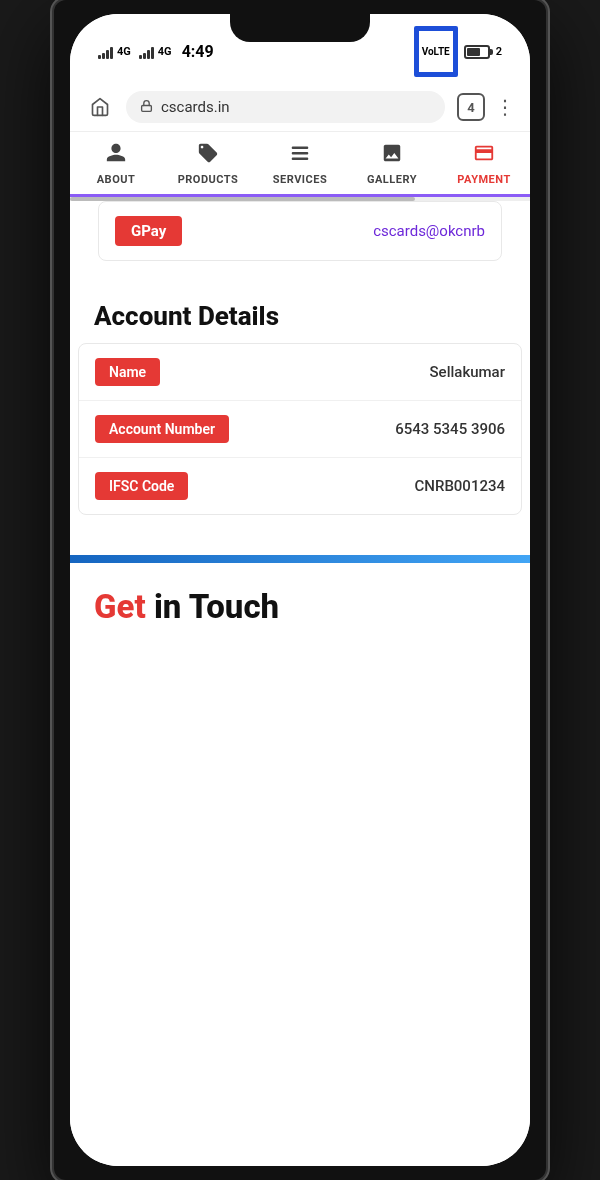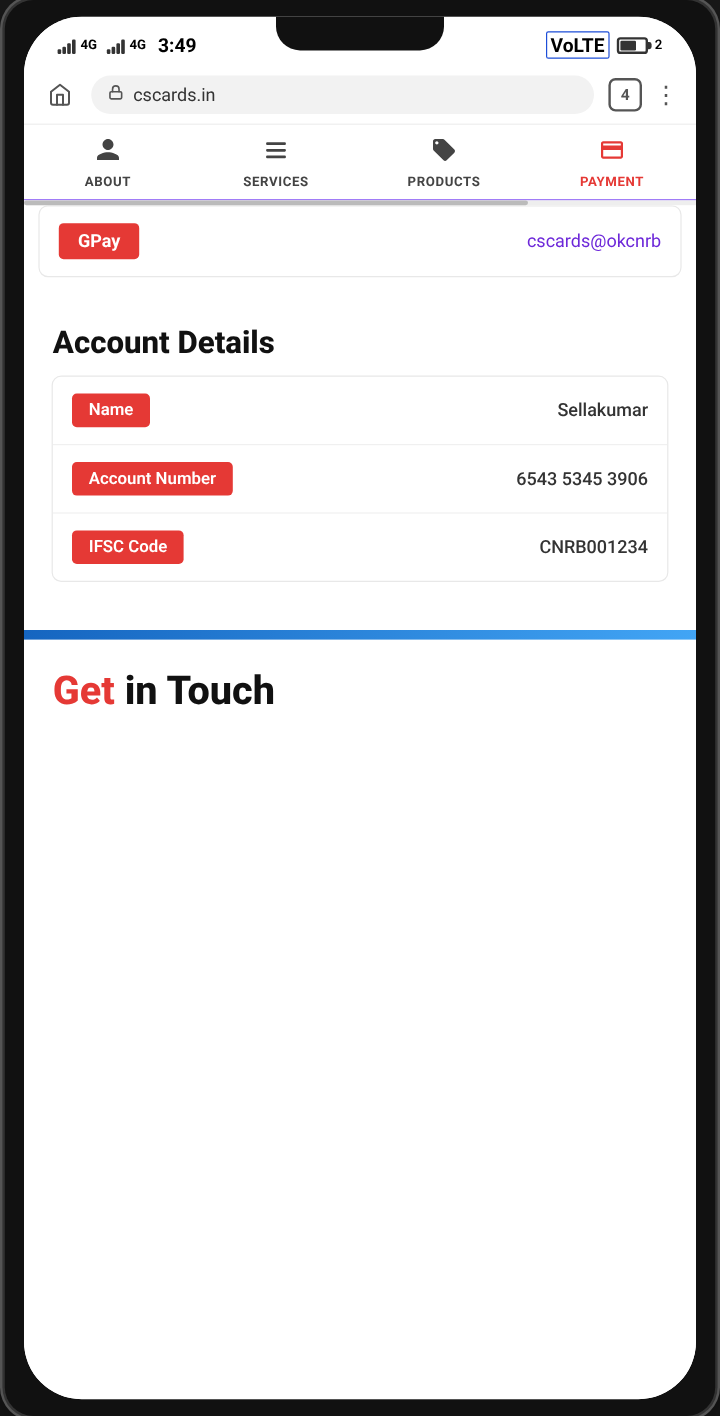--- a/index.html
+++ b/index.html
@@ -6,24 +6,24 @@
     body {
       background: #1a1a1a;
       display: flex;
       justify-content: center;
       align-items: center;
       min-height: 100vh;
       font-family: -apple-system, BlinkMacSystemFont, 'Segoe UI', Roboto, sans-serif;
     }
 
     .phone-frame {
-      width: 592px;
+      width: 492px;
       height: 1180px;
       background: #111;
-      border-radius: 24px;
+      border-radius: 12px;
       position: relative;
       box-shadow: 0 0 0 2px #333, 0 0 0 4px #555, 0 30px 80px rgba(0,0,0,0.8);
       overflow: hidden;
       display: flex;
       flex-direction: column;
     }
 
     
     .phone-frame::before {
       content: '';
@@ -191,21 +191,21 @@
 
     .menu-dots {
       font-size: 20px;
       color: #555;
       letter-spacing: -1px;
     }
 
     
     .nav-tabs {
       display: flex;
-      border-bottom: 1px solid #8b5cf6;
+      border-bottom: 3px solid #8b5cf6;
       flex-shrink: 0;
     }
 
     .nav-tab {
       flex: 1;
       display: flex;
       flex-direction: column;
       align-items: center;
       padding: 10px 4px 8px;
       gap: 4px;
@@ -249,21 +249,21 @@
     }
 
     .section-title {
       font-size: 26px;
       font-weight: 800;
       padding: 20px 24px 12px;
       color: #111;
     }
 
     .detail-card {
-      margin: 0 23px;
+      margin: 0 8px;
       border: 1px solid #e8e8e8;
       border-radius: 8px;
       overflow: hidden;
     }
 
     .detail-row {
       display: flex;
       align-items: center;
       justify-content: space-between;
       padding: 14px 16px;
@@ -334,21 +334,21 @@
       font-size: 15px;
       font-weight: 700;
     }
 
     .gpay-value {
       font-size: 15px;
       color: #6d28d9;
     }
 
     .gpay-card {
-      margin: 0 12px;
+      margin: 0 28px;
       border: 1px solid #e8e8e8;
       border-radius: 8px;
     }
   </style>
 </head>
 <body>
 
 <div class="phone-frame">
   <div class="notch"></div>
 
@@ -364,24 +364,24 @@
           <div class="signal-bar" style="height:12px"></div>
         </div>
         <span style="font-size:11px;font-weight:700">4G</span>
         <div class="signal-bars" style="margin-left:4px">
           <div class="signal-bar" style="height:4px"></div>
           <div class="signal-bar" style="height:6px"></div>
           <div class="signal-bar" style="height:9px"></div>
           <div class="signal-bar" style="height:12px"></div>
         </div>
         <span style="font-size:11px;font-weight:700">4G</span>
-        <span class="status-time">3:49</span>
+        <span class="status-time">4:49</span>
       </div>
       <div class="status-right">
-        <span style="font-size:16px;font-weight:700;border:1px solid #1d4ed8;padding:1px 3px;border-radius:2px">VoLTE</span>
+        <span style="font-size:10px;font-weight:700;border:5px solid #1d4ed8;padding:15px 3px;border-radius:2px">VoLTE</span>
         <div class="battery-icon">
           <div class="battery-fill"></div>
         </div>
         <span>2</span>
       </div>
     </div>
 
     <div class="browser-bar">
       <div class="home-btn">
         <svg width="20" height="20" viewBox="0 0 24 24" fill="none" stroke="#555" stroke-width="2" stroke-linecap="round" stroke-linejoin="round">
@@ -409,34 +409,42 @@
         <span class="nav-tab-icon">
           <svg width="22" height="22" viewBox="0 0 24 24" fill="#444" stroke="none">
             <path d="M12 12c2.7 0 5-2.3 5-5s-2.3-5-5-5-5 2.3-5 5 2.3 5 5 5zm0 2c-3.3 0-10 1.7-10 5v2h20v-2c0-3.3-6.7-5-10-5z"></path>
           </svg>
         </span>
         <span>ABOUT</span>
       </div>
       <div class="nav-tab">
         <span class="nav-tab-icon">
           <svg width="22" height="22" viewBox="0 0 24 24" fill="#444" stroke="none">
+            <path d="M21.41 11.58l-9-9C12.05 2.22 11.55 2 11 2H4c-1.1 0-2 .9-2 2v7c0 .55.22 1.05.59 1.42l9 9c.36.36.86.58 1.41.58.55 0 1.05-.22 1.41-.59l7-7c.37-.36.59-.86.59-1.41 0-.55-.23-1.06-.59-1.42zM5.5 7C4.67 7 4 6.33 4 5.5S4.67 4 5.5 4 7 4.67 7 5.5 6.33 7 5.5 7z"></path>
+          </svg>
+        </span>
+        <span>PRODUCTS</span>
+      </div>
+      <div class="nav-tab">
+        <span class="nav-tab-icon">
+          <svg width="22" height="22" viewBox="0 0 24 24" fill="#444" stroke="none">
             <rect x="3" y="5" width="18" height="2.5" rx="1"></rect>
             <rect x="3" y="11" width="18" height="2.5" rx="1"></rect>
             <rect x="3" y="17" width="18" height="2.5" rx="1"></rect>
           </svg>
         </span>
         <span>SERVICES</span>
       </div>
       <div class="nav-tab">
         <span class="nav-tab-icon">
           <svg width="22" height="22" viewBox="0 0 24 24" fill="#444" stroke="none">
-            <path d="M21.41 11.58l-9-9C12.05 2.22 11.55 2 11 2H4c-1.1 0-2 .9-2 2v7c0 .55.22 1.05.59 1.42l9 9c.36.36.86.58 1.41.58.55 0 1.05-.22 1.41-.59l7-7c.37-.36.59-.86.59-1.41 0-.55-.23-1.06-.59-1.42zM5.5 7C4.67 7 4 6.33 4 5.5S4.67 4 5.5 4 7 4.67 7 5.5 6.33 7 5.5 7z"></path>
-          </svg>
-        </span>
-        <span>PRODUCTS</span>
+            <path d="M21 19V5c0-1.1-.9-2-2-2H5c-1.1 0-2 .9-2 2v14c0 1.1.9 2 2 2h14c1.1 0 2-.9 2-2zM8.5 13.5l2.5 3.01L14.5 12l4.5 6H5l3.5-4.5z"></path>
+          </svg>
+        </span>
+        <span>GALLERY</span>
       </div>
       <div class="nav-tab active">
         <span class="nav-tab-icon">
           <svg width="22" height="22" viewBox="0 0 24 24" fill="#e53935" stroke="none">
             <path d="M20 4H4c-1.11 0-2 .89-2 2v12c0 1.11.89 2 2 2h16c1.11 0 2-.89 2-2V6c0-1.11-.89-2-2-2zm0 14H4v-6h16v6zm0-10H4V6h16v2z"></path>
           </svg>
         </span>
         <span style="color:#e53935">PAYMENT</span>
       </div>
     </div>

